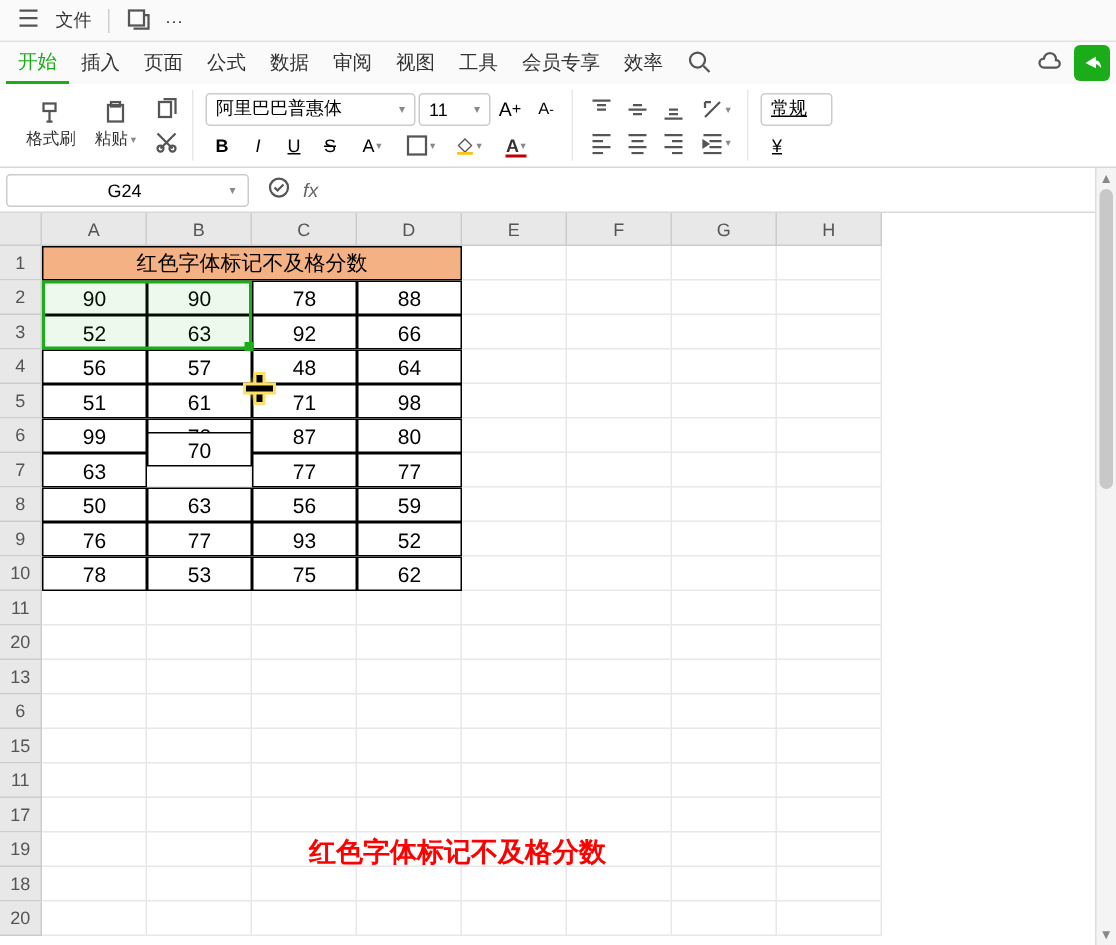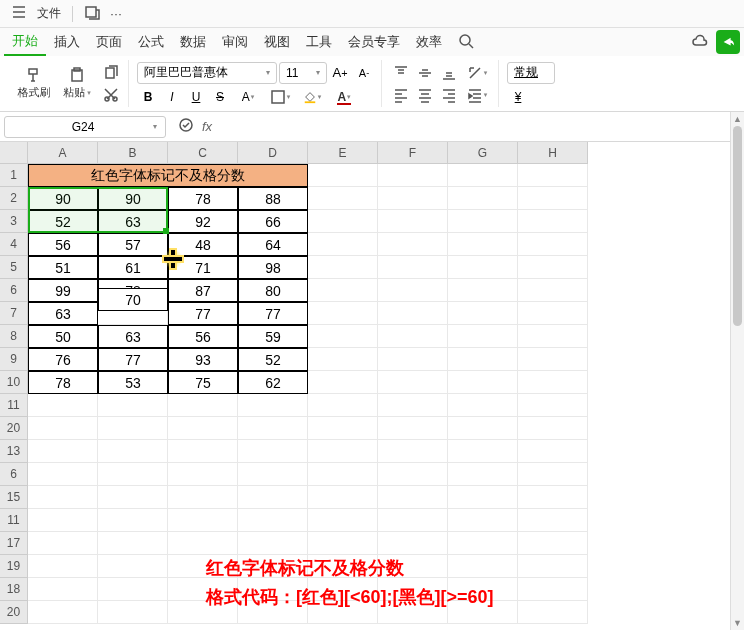--- a/index.html
+++ b/index.html
@@ -515,21 +515,20 @@
 
     <div class="selection" style="left:28px; top:45px; width:140px; height:46px;">
       <div class="sel-handle"></div>
     </div>
 
     <div class="cursor-glow" style="left:163px; top:107px;"></div>
     <div class="cursor-plus" style="left:164px; top:108px;"></div>
 
     <div class="annotation" style="left:206px; top:412px;">
       <div>红色字体标记不及格分数</div>
-      <div>格式代码：[红色][&lt;60];[黑色][&gt;=60]</div>
     </div>
   </div>
 </div>
 
 <div class="scrollbar-v">
   <div class="arrow" style="top:0;">▲</div>
   <div class="thumb"></div>
   <div class="arrow" style="bottom:0;">▼</div>
 </div>
 

